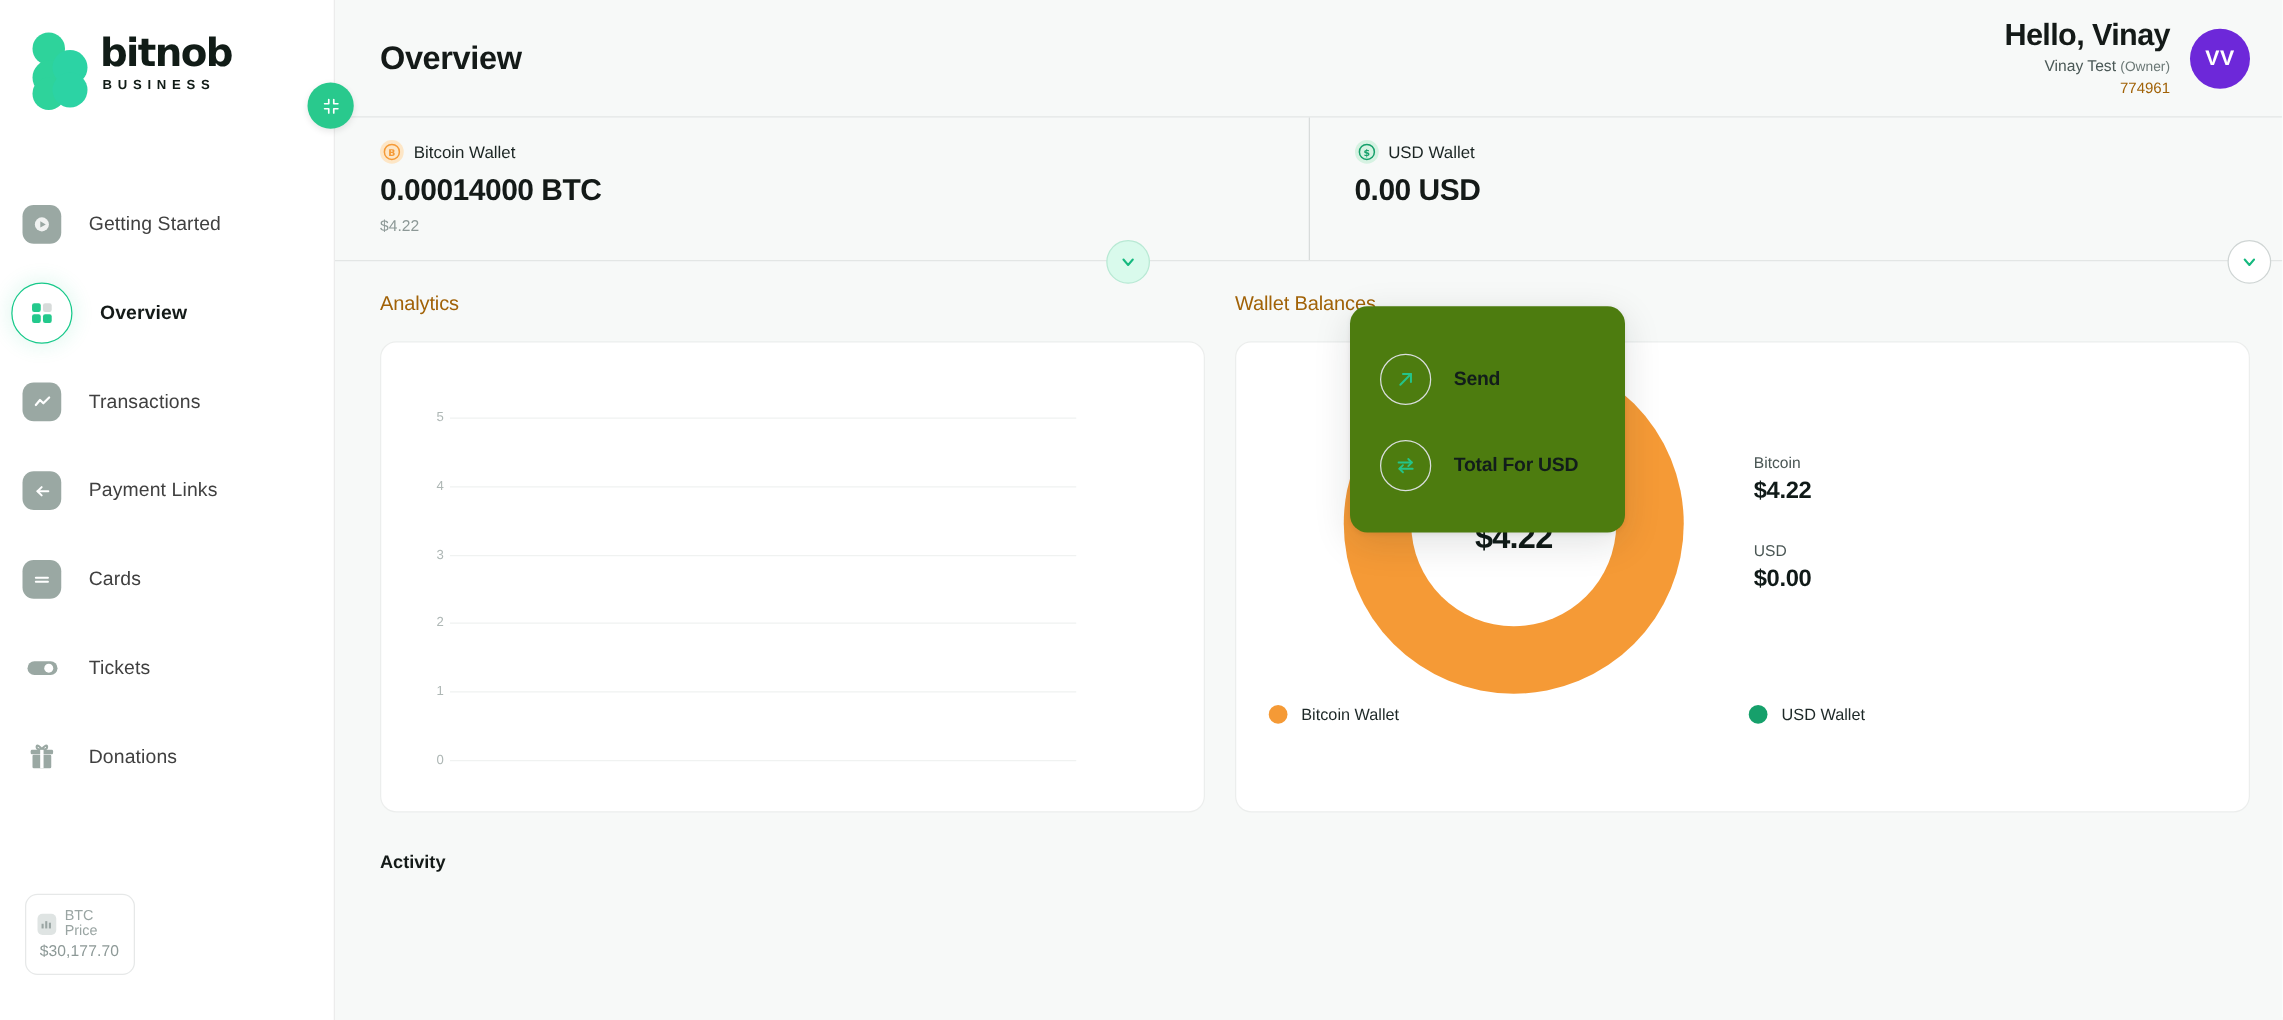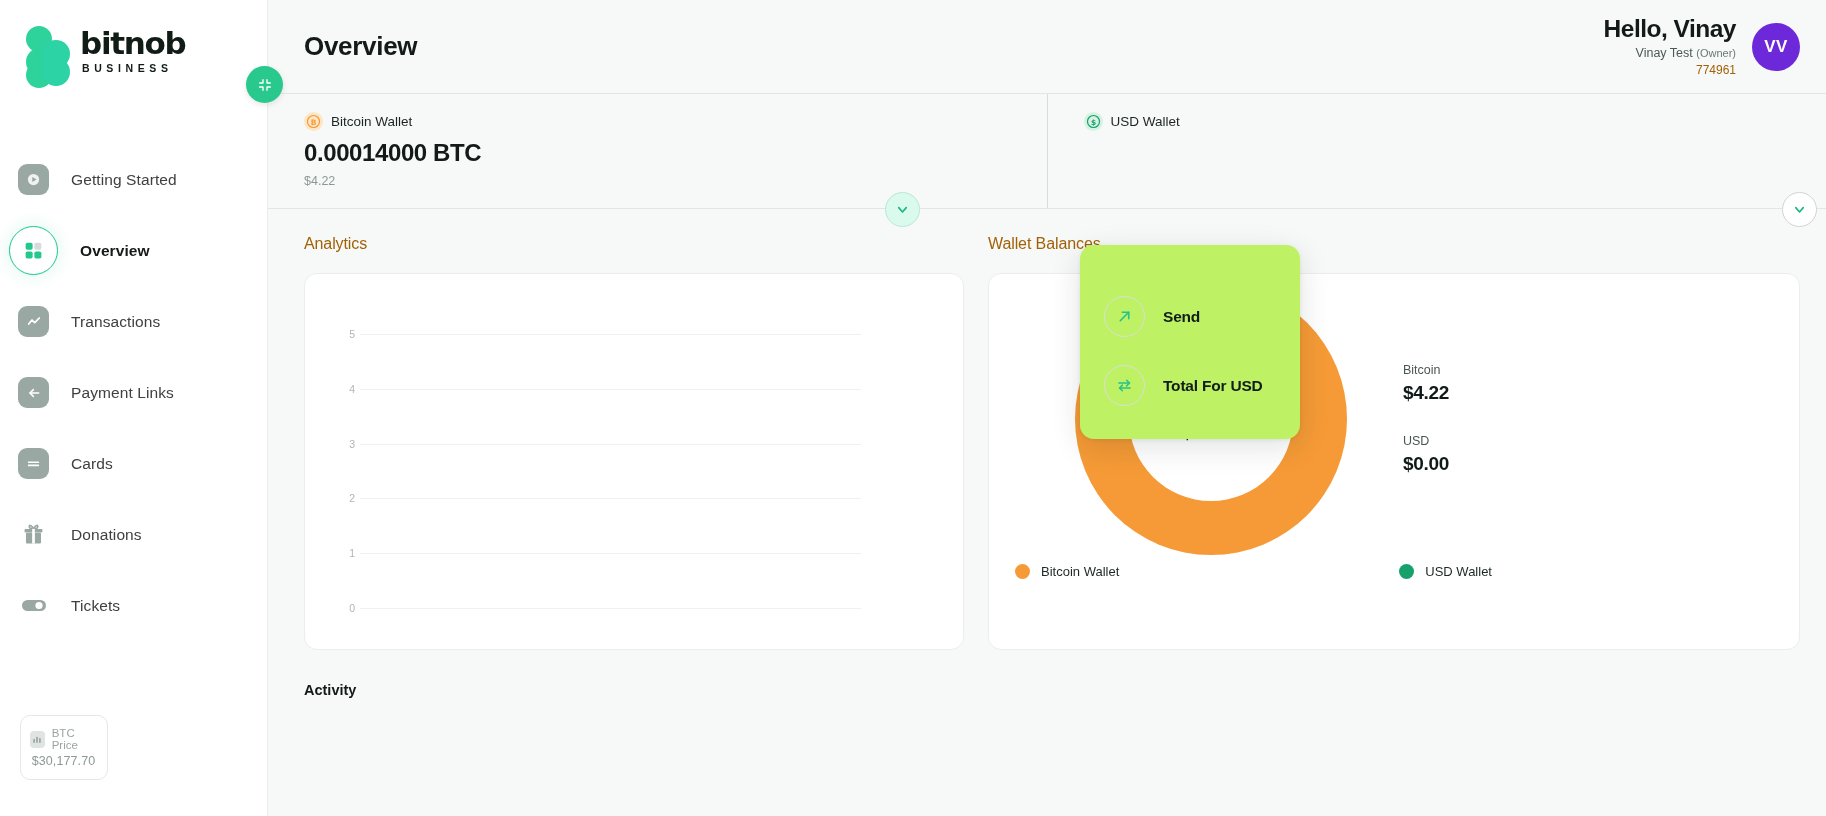--- a/index.html
+++ b/index.html
@@ -164,23 +164,23 @@
   .legend-item { display: flex; align-items: center; gap: 11px; }
   .legend-item:nth-child(2) { margin-left: 280px; }
   .dot { width: 15px; height: 15px; border-radius: 50%; }
   .legend-text { font-size: 13px; color: #1d2827; }
 
   .activity-title { margin-top: 32px; font-size: 14.5px; font-weight: 700; color: #141a18; }
 
   
   .dropdown {
     position: absolute; left: 812px; top: 245px; width: 220px;
-    background: #bef264; border-radius: 14px;
+    background: #4d7c0f; border-radius: 14px;
     box-shadow: 0 8px 30px rgba(20,30,28,.13), 0 1px 4px rgba(20,30,28,.07);
-    padding: 37px 0 19px 0; z-index: 50;
+    padding: 24px 0 19px 0; z-index: 50;
   }
   .dd-item { display: flex; align-items: center; gap: 18px; height: 69px; padding-left: 24px; cursor: pointer; }
   .dd-ic {
     width: 41px; height: 41px; border-radius: 50%; border: 1px solid #d9dedd;
     display: flex; align-items: center; justify-content: center; flex: 0 0 41px;
   }
   .dd-label { font-size: 15.5px; font-weight: 700; color: #121d1b; letter-spacing: -.2px; white-space: nowrap; }
 </style>
 </head>
 <body>
@@ -252,39 +252,39 @@
           <svg width="17" height="13" viewBox="0 0 24 18">
               <rect x="4" y="6" width="16" height="2.4" rx="1.2" fill="#fff"></rect>
               <rect x="4" y="10.5" width="16" height="2.4" rx="1.2" fill="#fff"></rect>
             </svg>
         </span>
         <span class="nav-label">Cards</span>
       </div>
 
       <div class="nav-item">
         <span class="nav-icon" style="background:transparent;">
+          <svg width="26" height="15" viewBox="0 0 26 15">
+            <rect x="1" y="2" width="24" height="11" rx="5.5" fill="#9aa8a3"></rect>
+            <circle cx="18" cy="7.5" r="3.6" fill="#fff"></circle>
+          </svg>
+        </span>
+        <span class="nav-label">Tickets</span>
+      </div>
+
+      <div class="nav-item">
+        <span class="nav-icon" style="background:transparent;">
           <svg width="25" height="25" viewBox="0 0 24 24">
             <path d="M8.5 3.2c1.3 0 2.3 1.4 3.5 2.9C10.8 6.4 9 6.2 8.4 5.6c-.7-.7-.5-2.4.1-2.4z" fill="none" stroke="#9aa8a3" stroke-width="1.6"></path>
             <path d="M15.5 3.2c-1.3 0-2.3 1.4-3.5 2.9 1.2.3 3 .1 3.6-.5.7-.7.5-2.4-.1-2.4z" fill="none" stroke="#9aa8a3" stroke-width="1.6"></path>
             <rect x="3.4" y="6.6" width="17.2" height="3.4" rx="1" fill="#9aa8a3"></rect>
             <rect x="4.8" y="10.3" width="14.4" height="10.4" rx="1" fill="#9aa8a3"></rect>
             <rect x="10.7" y="6.6" width="2.6" height="14.1" fill="#fff"></rect>
           </svg>
         </span>
         <span class="nav-label">Donations</span>
-      </div>
-
-      <div class="nav-item">
-        <span class="nav-icon" style="background:transparent;">
-          <svg width="26" height="15" viewBox="0 0 26 15">
-            <rect x="1" y="2" width="24" height="11" rx="5.5" fill="#9aa8a3"></rect>
-            <circle cx="18" cy="7.5" r="3.6" fill="#fff"></circle>
-          </svg>
-        </span>
-        <span class="nav-label">Tickets</span>
       </div>
 
     </nav>
 
     <div class="btc-widget">
       <div class="btc-row">
         <span class="btc-ic">
           <svg width="10" height="10" viewBox="0 0 12 12">
               <rect x="1.5" y="6" width="2" height="4.5" fill="#9aa5a3"></rect>
               <rect x="5" y="3.5" width="2" height="7" fill="#9aa5a3"></rect>
@@ -340,20 +340,21 @@
       <div class="wallet-cell">
         <div class="w-head">
           <span class="coin-ic coin-usd">
             <svg width="15" height="15" viewBox="0 0 20 20">
                 <circle cx="10" cy="10" r="8" fill="none" stroke="#16a06b" stroke-width="1.6"></circle>
                 <text x="10" y="14" font-size="10" font-weight="700" fill="#16a06b" text-anchor="middle" font-family="DejaVu Sans">$</text>
               </svg>
           </span>
           <span class="w-name">USD Wallet</span>
         </div>
+        <div class="w-amount">0.00 USD</div>
       </div>
 
       <div class="chev-btn chev-mid">
         <svg width="15" height="15" viewBox="0 0 24 24" fill="none" stroke="#16b97f" stroke-width="2.6" stroke-linecap="round" stroke-linejoin="round">
             <polyline points="6,9 12,16 18,9"></polyline>
           </svg>
       </div>
       <div class="chev-btn chev-right">
         <svg width="15" height="15" viewBox="0 0 24 24" fill="none" stroke="#16b97f" stroke-width="2.6" stroke-linecap="round" stroke-linejoin="round">
             <polyline points="6,9 12,16 18,9"></polyline>

